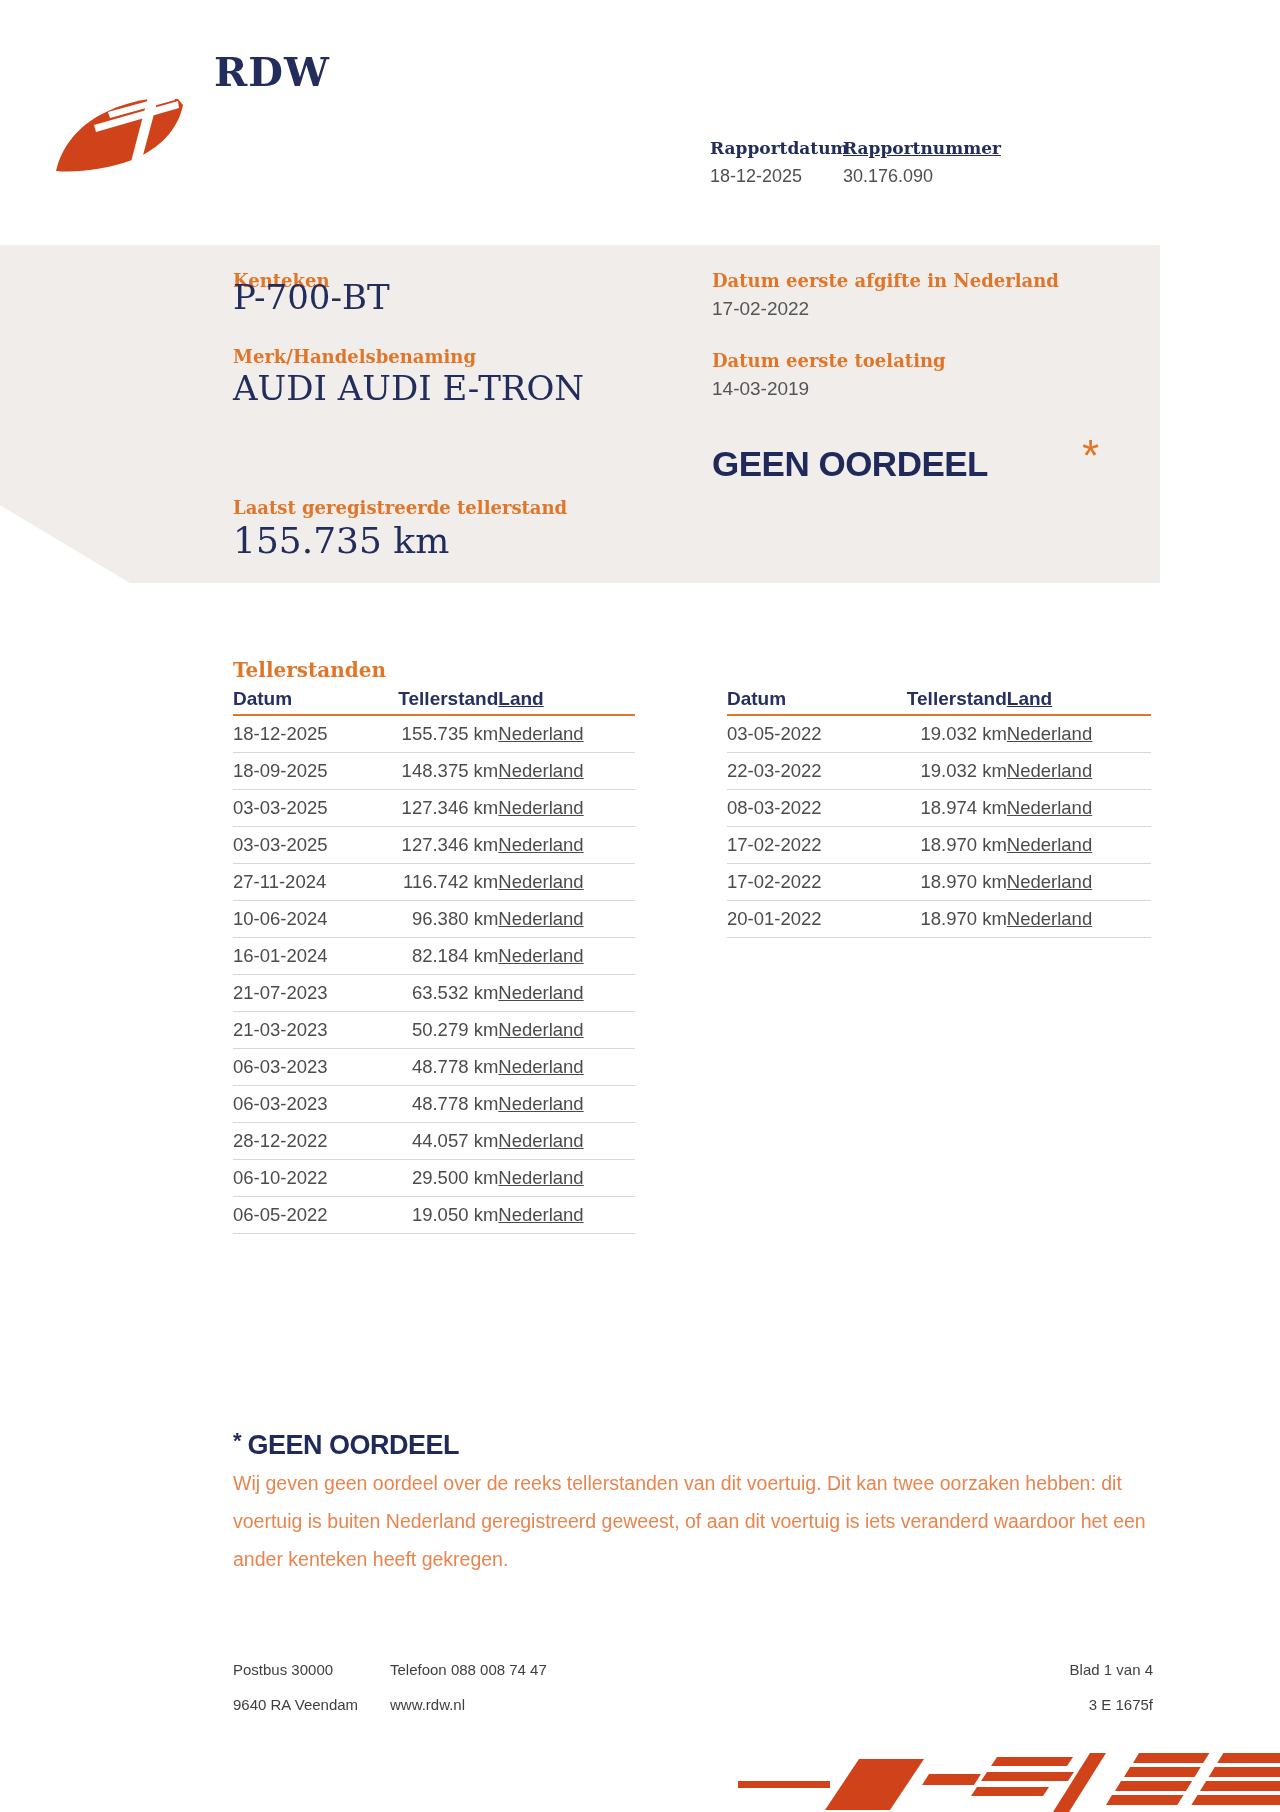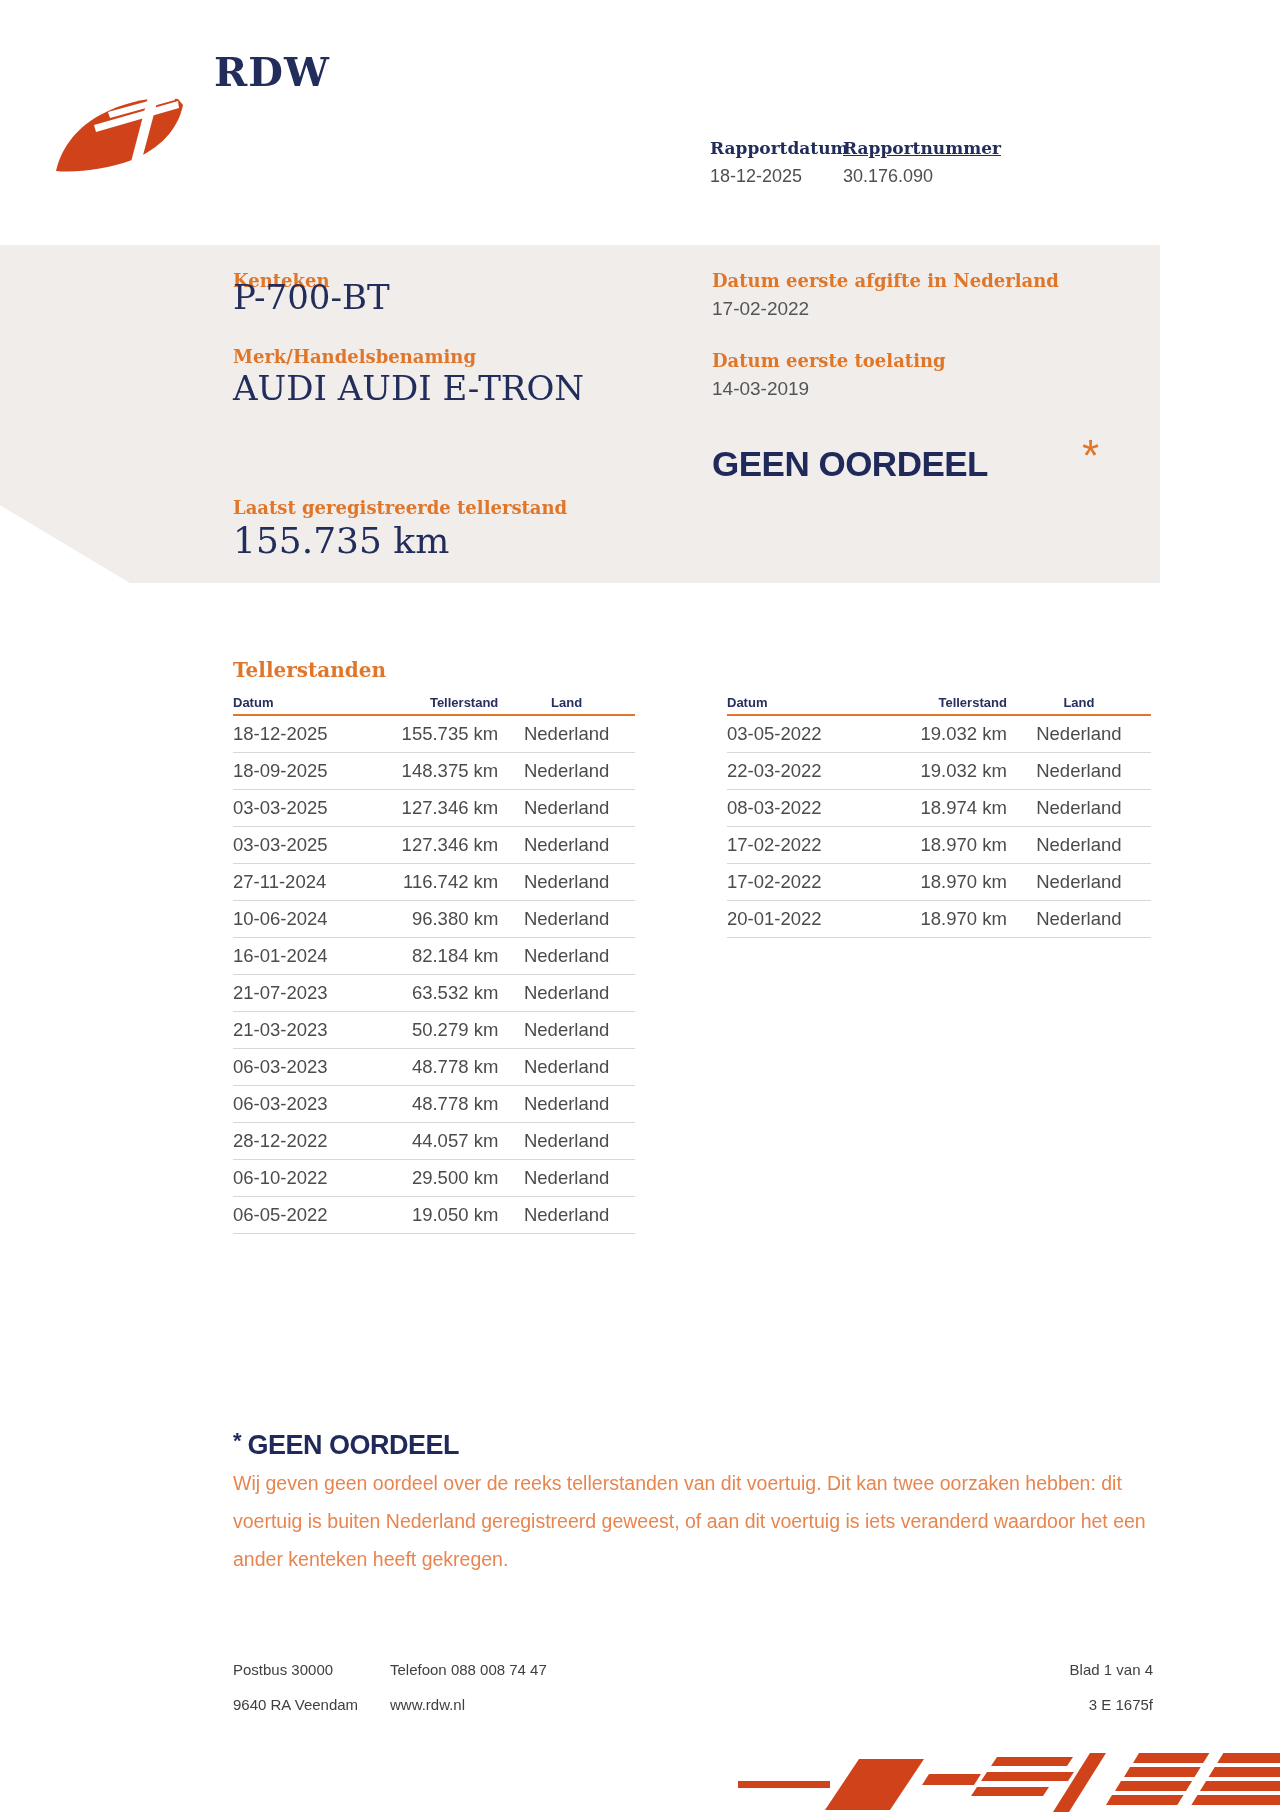--- a/index.html
+++ b/index.html
@@ -88,35 +88,35 @@
     font-size:20px;
     color:var(--accent);
   }
   .odo-table{position:absolute;}
   .thead{
     display:flex;
     align-items:flex-end;
     height:30px;
     border-bottom:2px solid var(--accent);
     font-weight:700;
-    font-size:13px;
+    font-size:19px;
     color:#262f5f;
     padding-bottom:4px;
   }
   .trow{
     display:flex;
     align-items:center;
     height:37px;
     border-bottom:1px solid var(--rowline);
     font-size:18.5px;
     color:var(--textgray);
   }
   .col-datum{width:38%;text-align:left;}
   .col-ts{width:28%;text-align:right;}
-  .col-land{width:34%;text-align:center;}
+  .col-land{width:34%;text-align:left;text-decoration:underline;}
 
   
   .fn-star{
     font-size:22px;
     font-weight:700;
     color:#1f2a5a;
     vertical-align:6px;
     margin-right:6px;
   }
   .fn-title{

